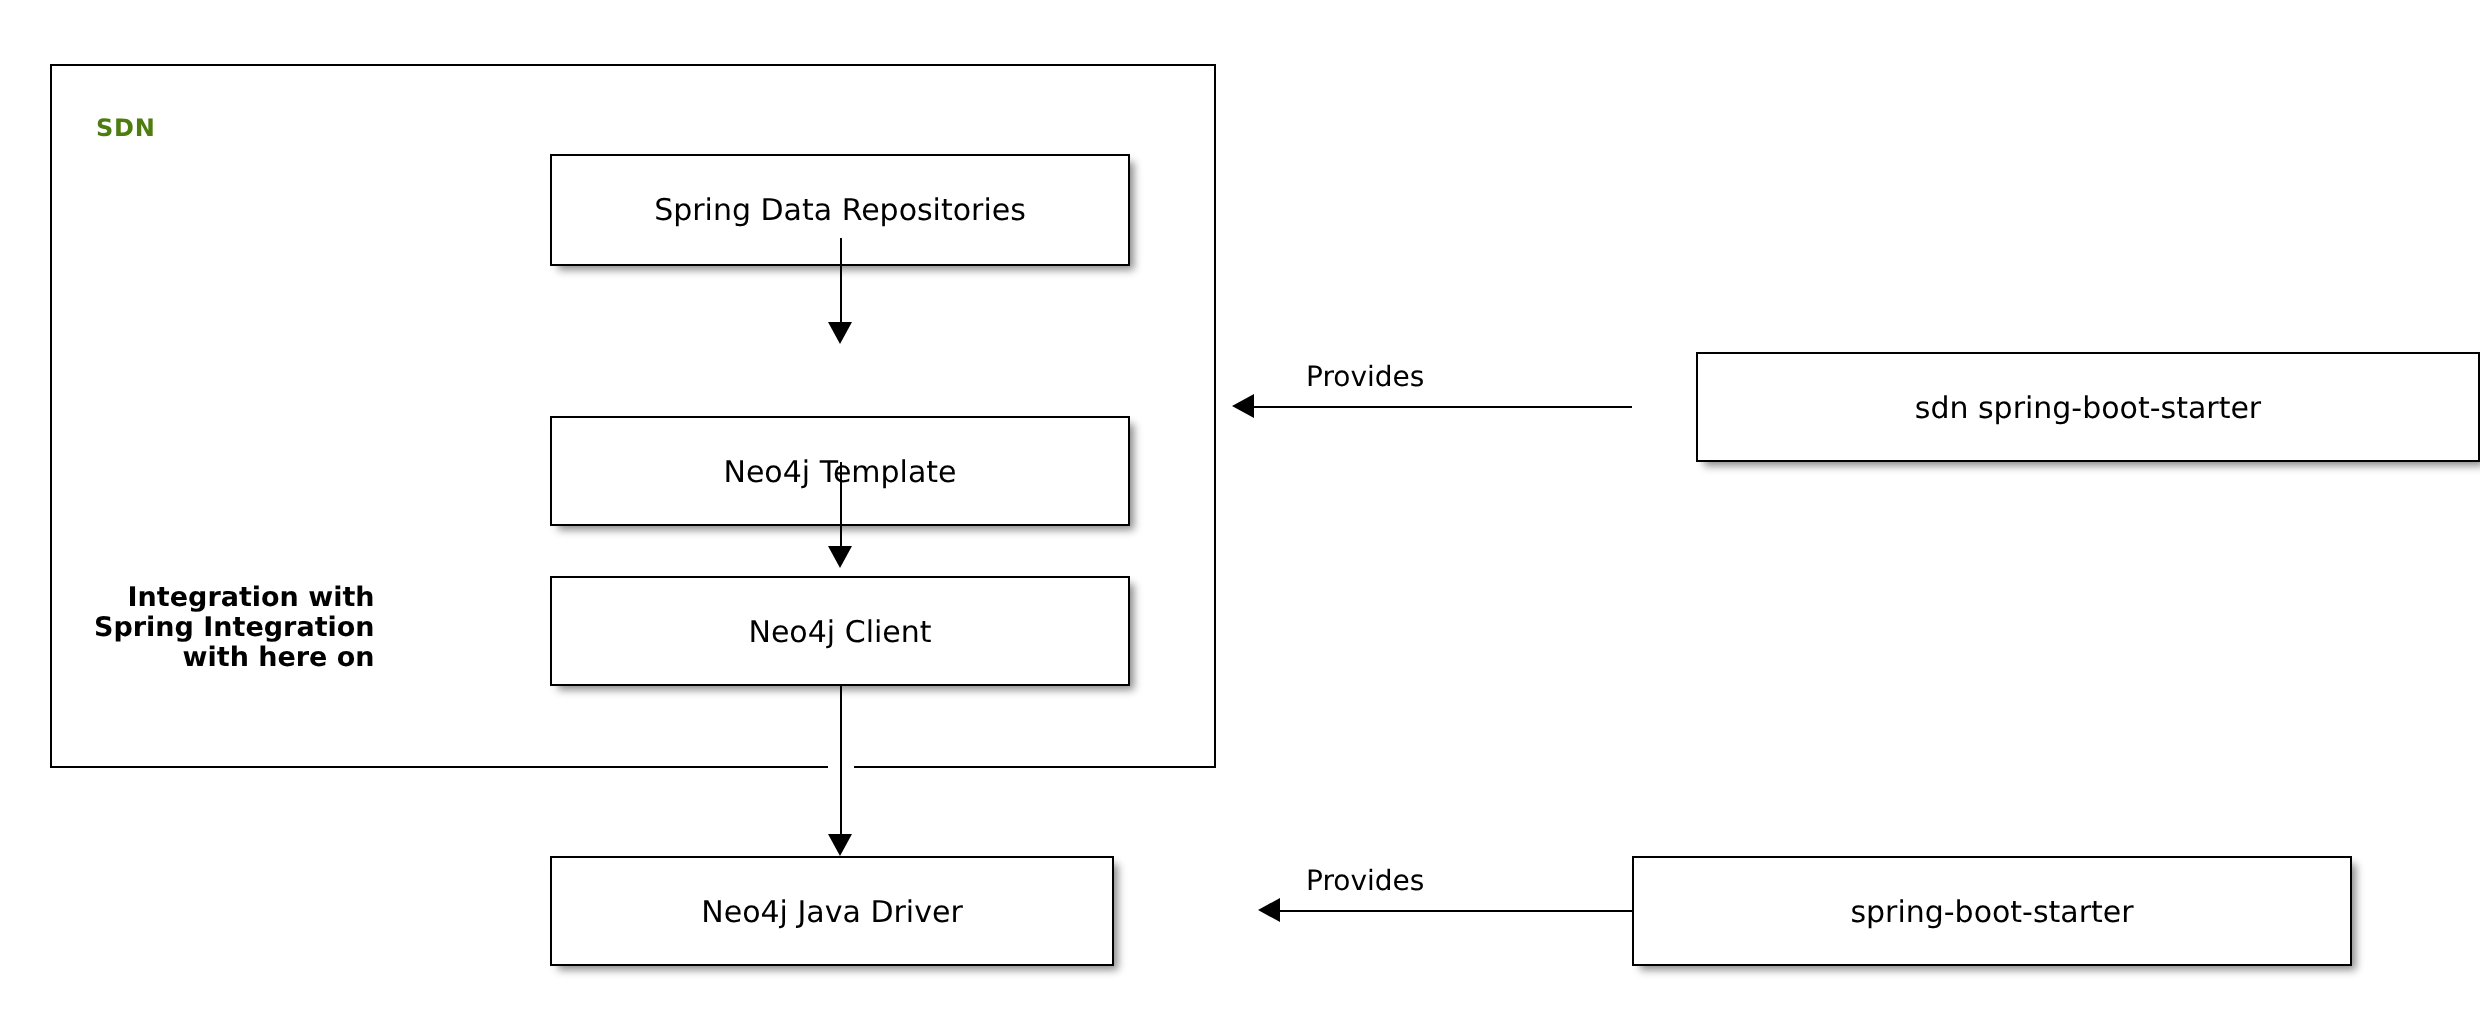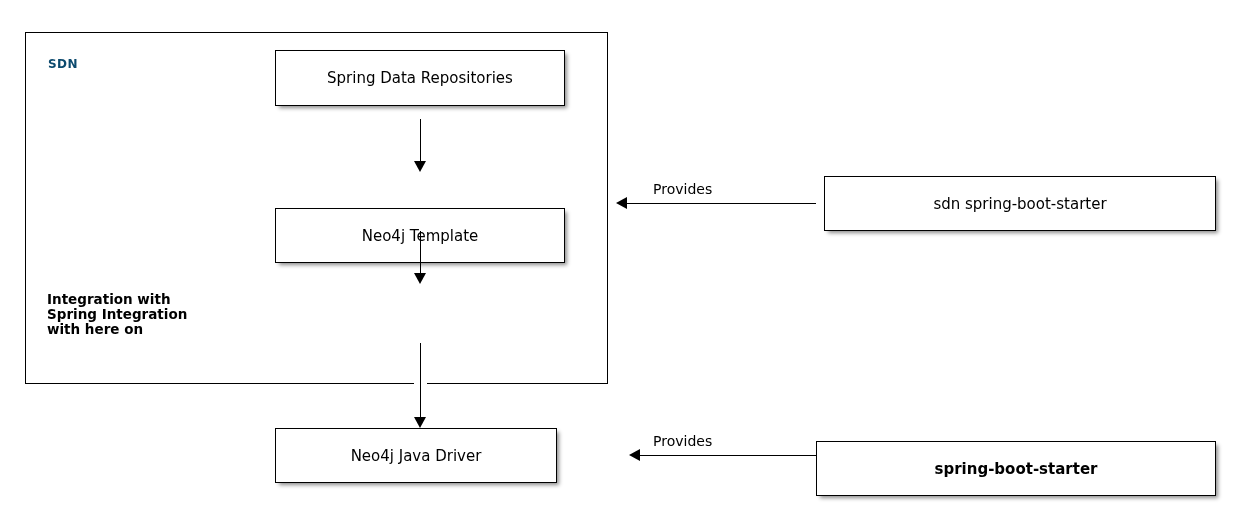--- a/index.html
+++ b/index.html
@@ -20,21 +20,21 @@
   .package {
     position: absolute;
     box-sizing: border-box;
     border: 1.5px solid #000000;
     background: transparent;
   }
   .package-label {
     position: absolute;
     font-size: 12px;
     font-weight: bold;
-    color: #0c4a6e;
+    color: #4d7c0f;
     letter-spacing: 0.4px;
     white-space: nowrap;
   }
 
   
   .node {
     position: absolute;
     box-sizing: border-box;
     border: 1.5px solid #000000;
     background: #ffffff;
@@ -100,59 +100,62 @@
   }
 </style>
 </head>
 <body>
 
 <div id="canvas">
 
   <div class="package" style="left:25px; top:32px; width:583px; height:352px;"></div>
   <div class="package-label" style="left:48px; top:57px;">SDN</div>
 
-  <div class="note-text" style="left:47px; top:292px;">
+  <div class="note-text" style="left:47px; top:292px;text-align:right;">
     <span>Integration with</span><br>
     <span>Spring Integration</span><br>
     <span>with here on</span>
   </div>
 
-  <div class="node" style="left:275px; top:50px; width:290px; height:56px;">
+  <div class="node" style="left:275px; top:77px; width:290px; height:56px;">
     <span class="node-label">Spring Data Repositories</span>
   </div>
 
   <div class="vline" style="left:420px; top:119px; height:44px;"></div>
   <div class="arrow-down" style="left:414px; top:161px;"></div>
 
   <div class="node" style="left:275px; top:176px; width:290px; height:55px;margin-top:32px;">
     <span class="node-label">Neo4j Template</span>
   </div>
 
   <div class="vline" style="left:420px; top:231px; height:44px;"></div>
   <div class="arrow-down" style="left:414px; top:273px;"></div>
 
+  <div class="node" style="left:275px; top:288px; width:290px; height:55px;">
+    <span class="node-label">Neo4j Client</span>
+  </div>
 
   <div class="vline" style="left:420px; top:343px; height:76px;"></div>
   <div class="line-gap" style="left:414px; top:378px; width:13px; height:10px;"></div>
   <div class="vline" style="left:420px; top:343px; height:76px;"></div>
   <div class="arrow-down" style="left:414px; top:417px;"></div>
 
   <div class="node" style="left:275px; top:428px; width:282px; height:55px;">
     <span class="node-label">Neo4j Java Driver</span>
   </div>
 
-  <div class="node" style="left:824px; top:176px; width:392px; height:55px;">
+  <div class="node" style="left:848px; top:176px; width:392px; height:55px;">
     <span class="node-label">sdn spring-boot-starter</span>
   </div>
 
   <div class="hline" style="left:627px; top:203px; width:189px;"></div>
   <div class="arrow-left" style="left:616px; top:197px;"></div>
   <div class="edge-label" style="left:653px; top:181px;">Provides</div>
 
-  <div class="node" style="left:816px; top:441px; width:400px; height:55px;font-weight:bold;">
+  <div class="node" style="left:816px; top:428px; width:360px; height:55px;">
     <span class="node-label">spring-boot-starter</span>
   </div>
 
   <div class="hline" style="left:640px; top:455px; width:176px;"></div>
   <div class="arrow-left" style="left:629px; top:449px;"></div>
   <div class="edge-label" style="left:653px; top:433px;">Provides</div>
 
 </div>
 
 </body></html>

